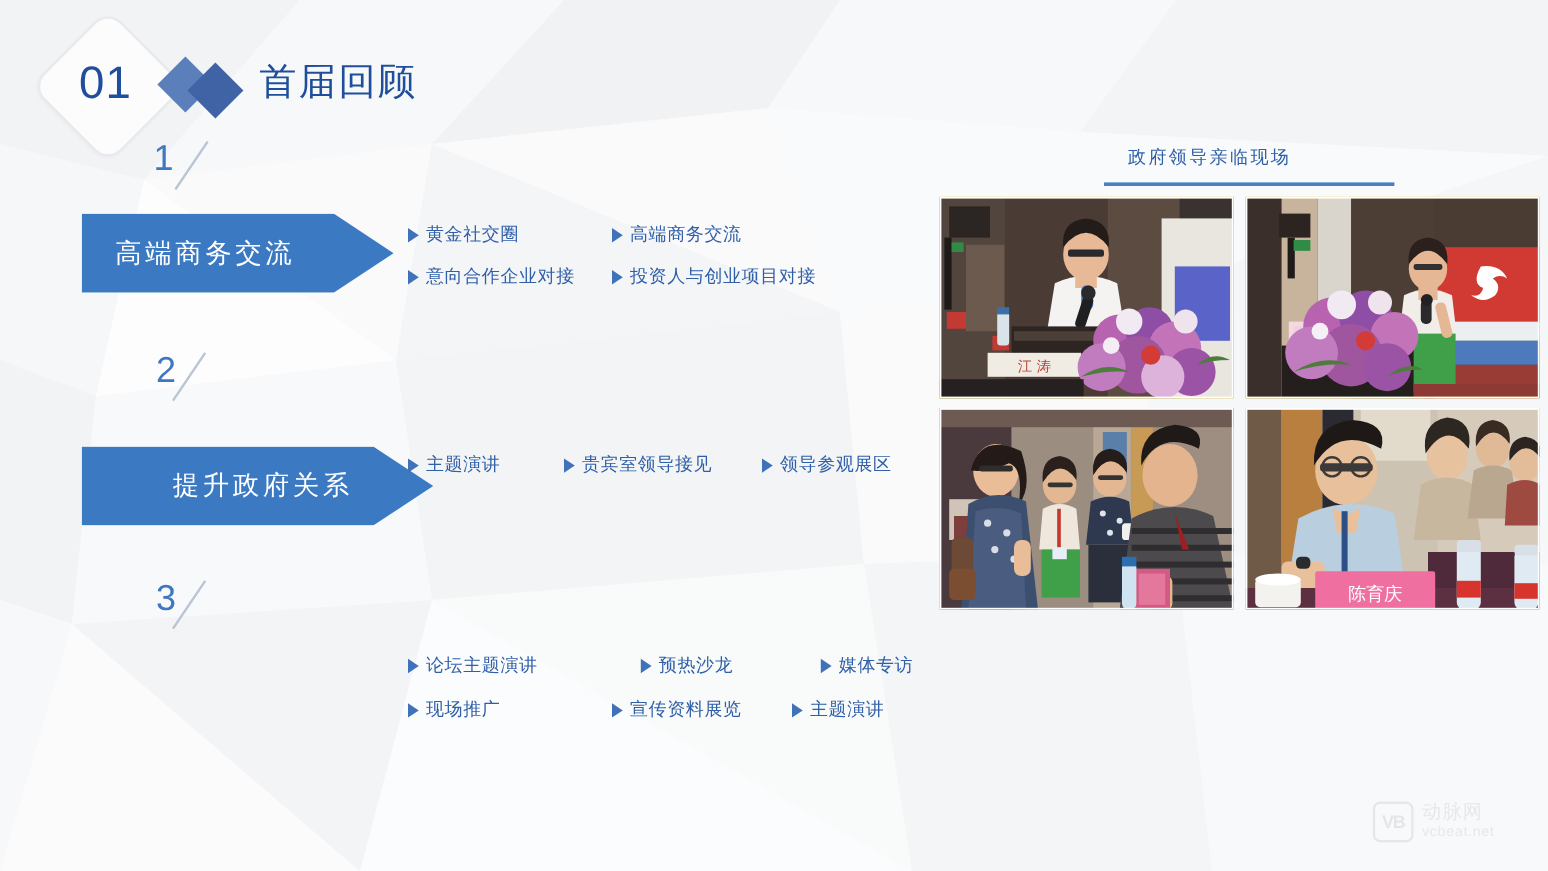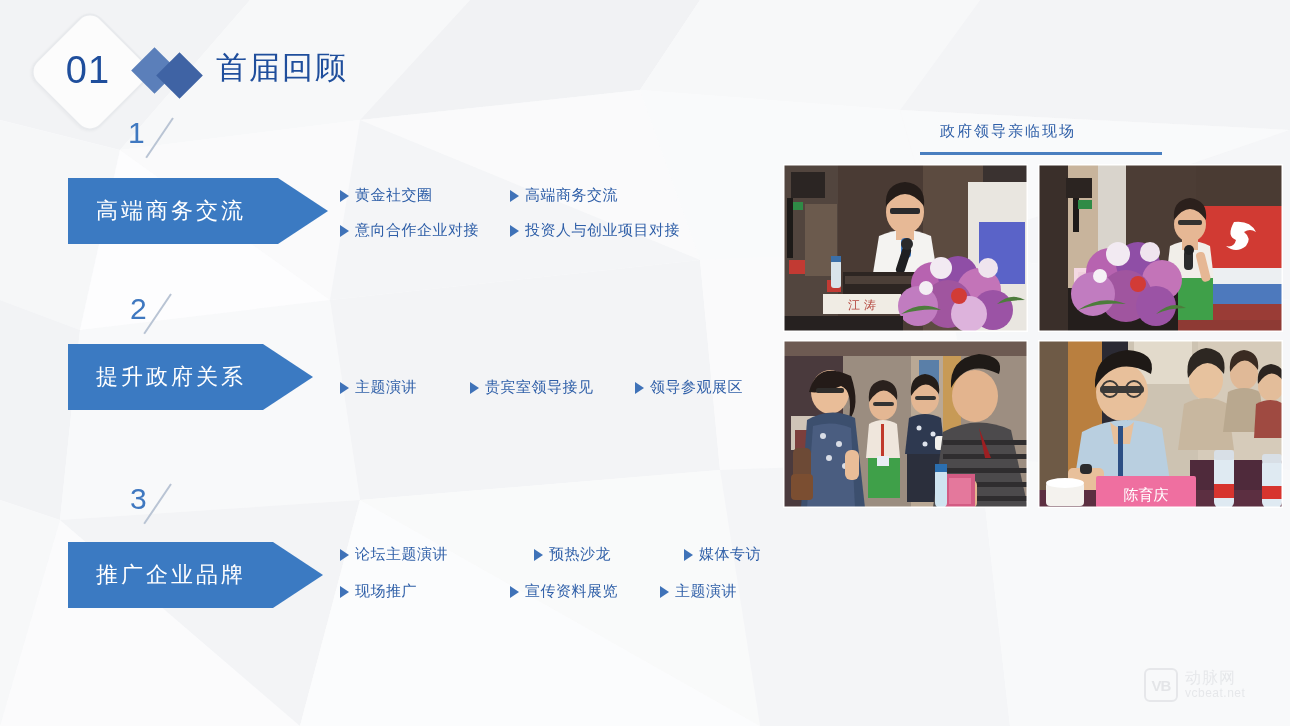--- a/index.html
+++ b/index.html
@@ -157,21 +157,21 @@
       </div>
       <div class="bitem">
         <span class="tri"></span>
         <span class="btext">投资人与创业项目对接</span>
       </div>
     </div>
   </div>
 
   <div class="stepnum" style="left:130px;top:294px;">2</div>
   <div class="slash" style="left:170px;top:294px;"></div>
-  <div class="arrow" style="left:68px;top:344px;width:245px;">
+  <div class="arrow" style="left:68px;top:372px;width:245px;padding-left:48px;">
     <span>提升政府关系</span>
   </div>
   <div class="bullets" style="left:340px;top:378px;">
     <div class="brow">
       <div class="bitem" style="width:130px;">
         <span class="tri"></span>
         <span class="btext">主题演讲</span>
       </div>
       <div class="bitem" style="width:165px;">
         <span class="tri"></span>
@@ -179,23 +179,20 @@
       </div>
       <div class="bitem">
         <span class="tri"></span>
         <span class="btext">领导参观展区</span>
       </div>
     </div>
   </div>
 
   <div class="stepnum" style="left:130px;top:484px;">3</div>
   <div class="slash" style="left:170px;top:484px;"></div>
-  <div class="arrow" style="left:68px;top:542px;width:255px;">
-    <span>推广企业品牌</span>
-  </div>
   <div class="bullets" style="left:340px;top:545px;">
     <div class="brow" style="margin-bottom:18px;">
       <div class="bitem" style="width:194px;">
         <span class="tri"></span>
         <span class="btext">论坛主题演讲</span>
       </div>
       <div class="bitem" style="width:150px;">
         <span class="tri"></span>
         <span class="btext">预热沙龙</span>
       </div>

